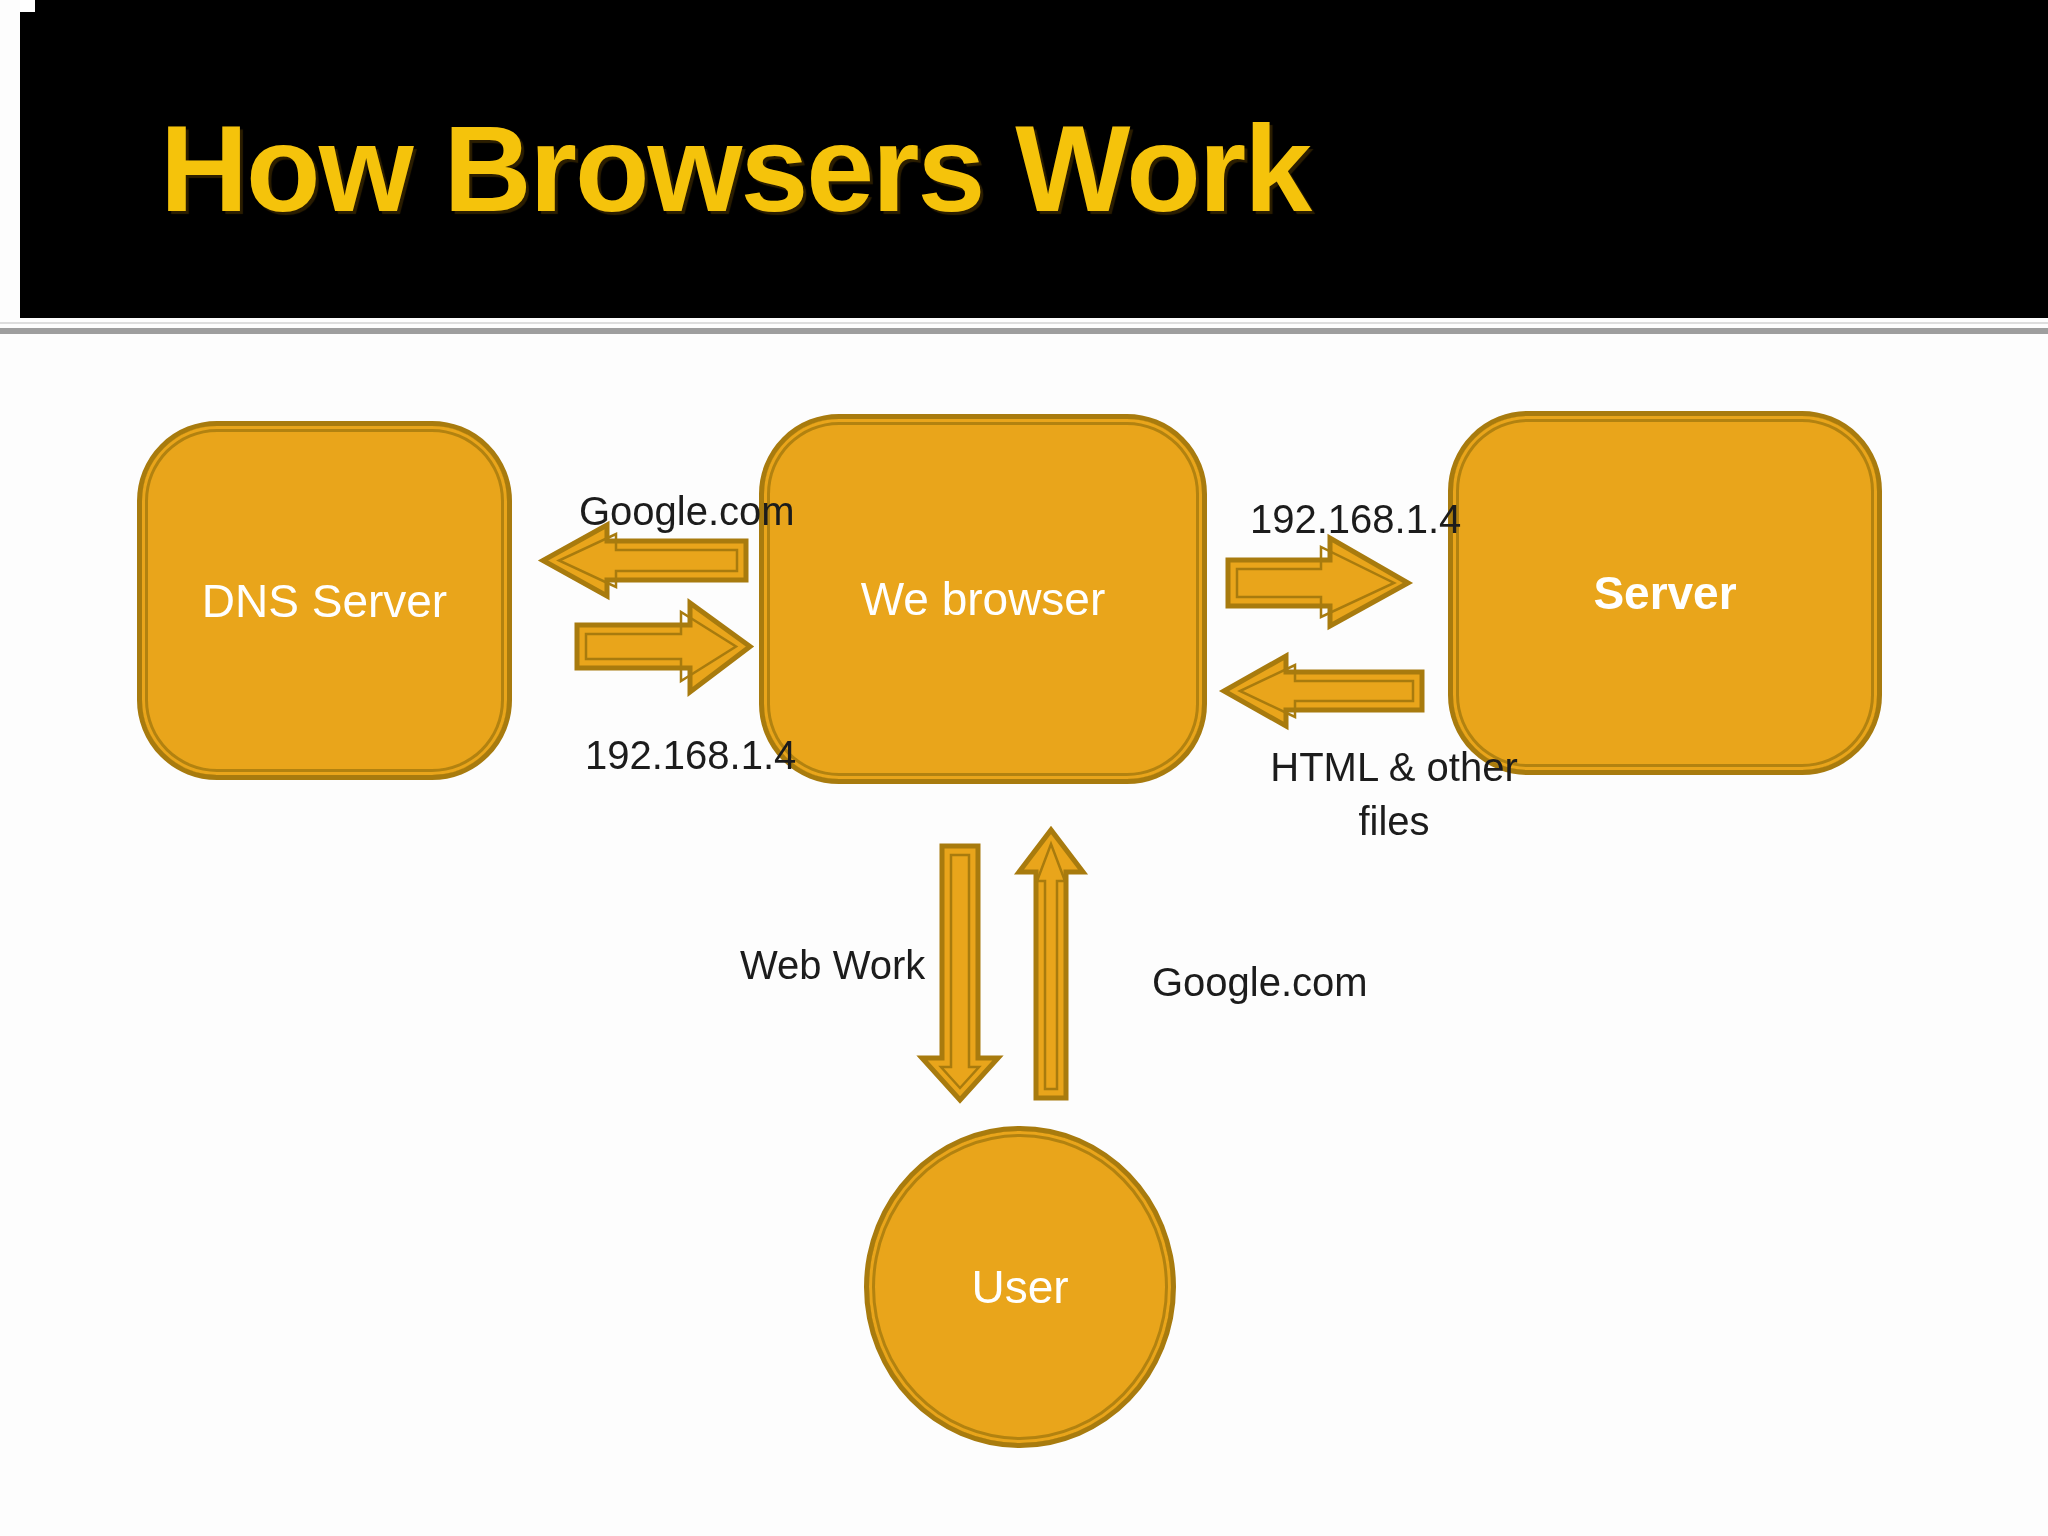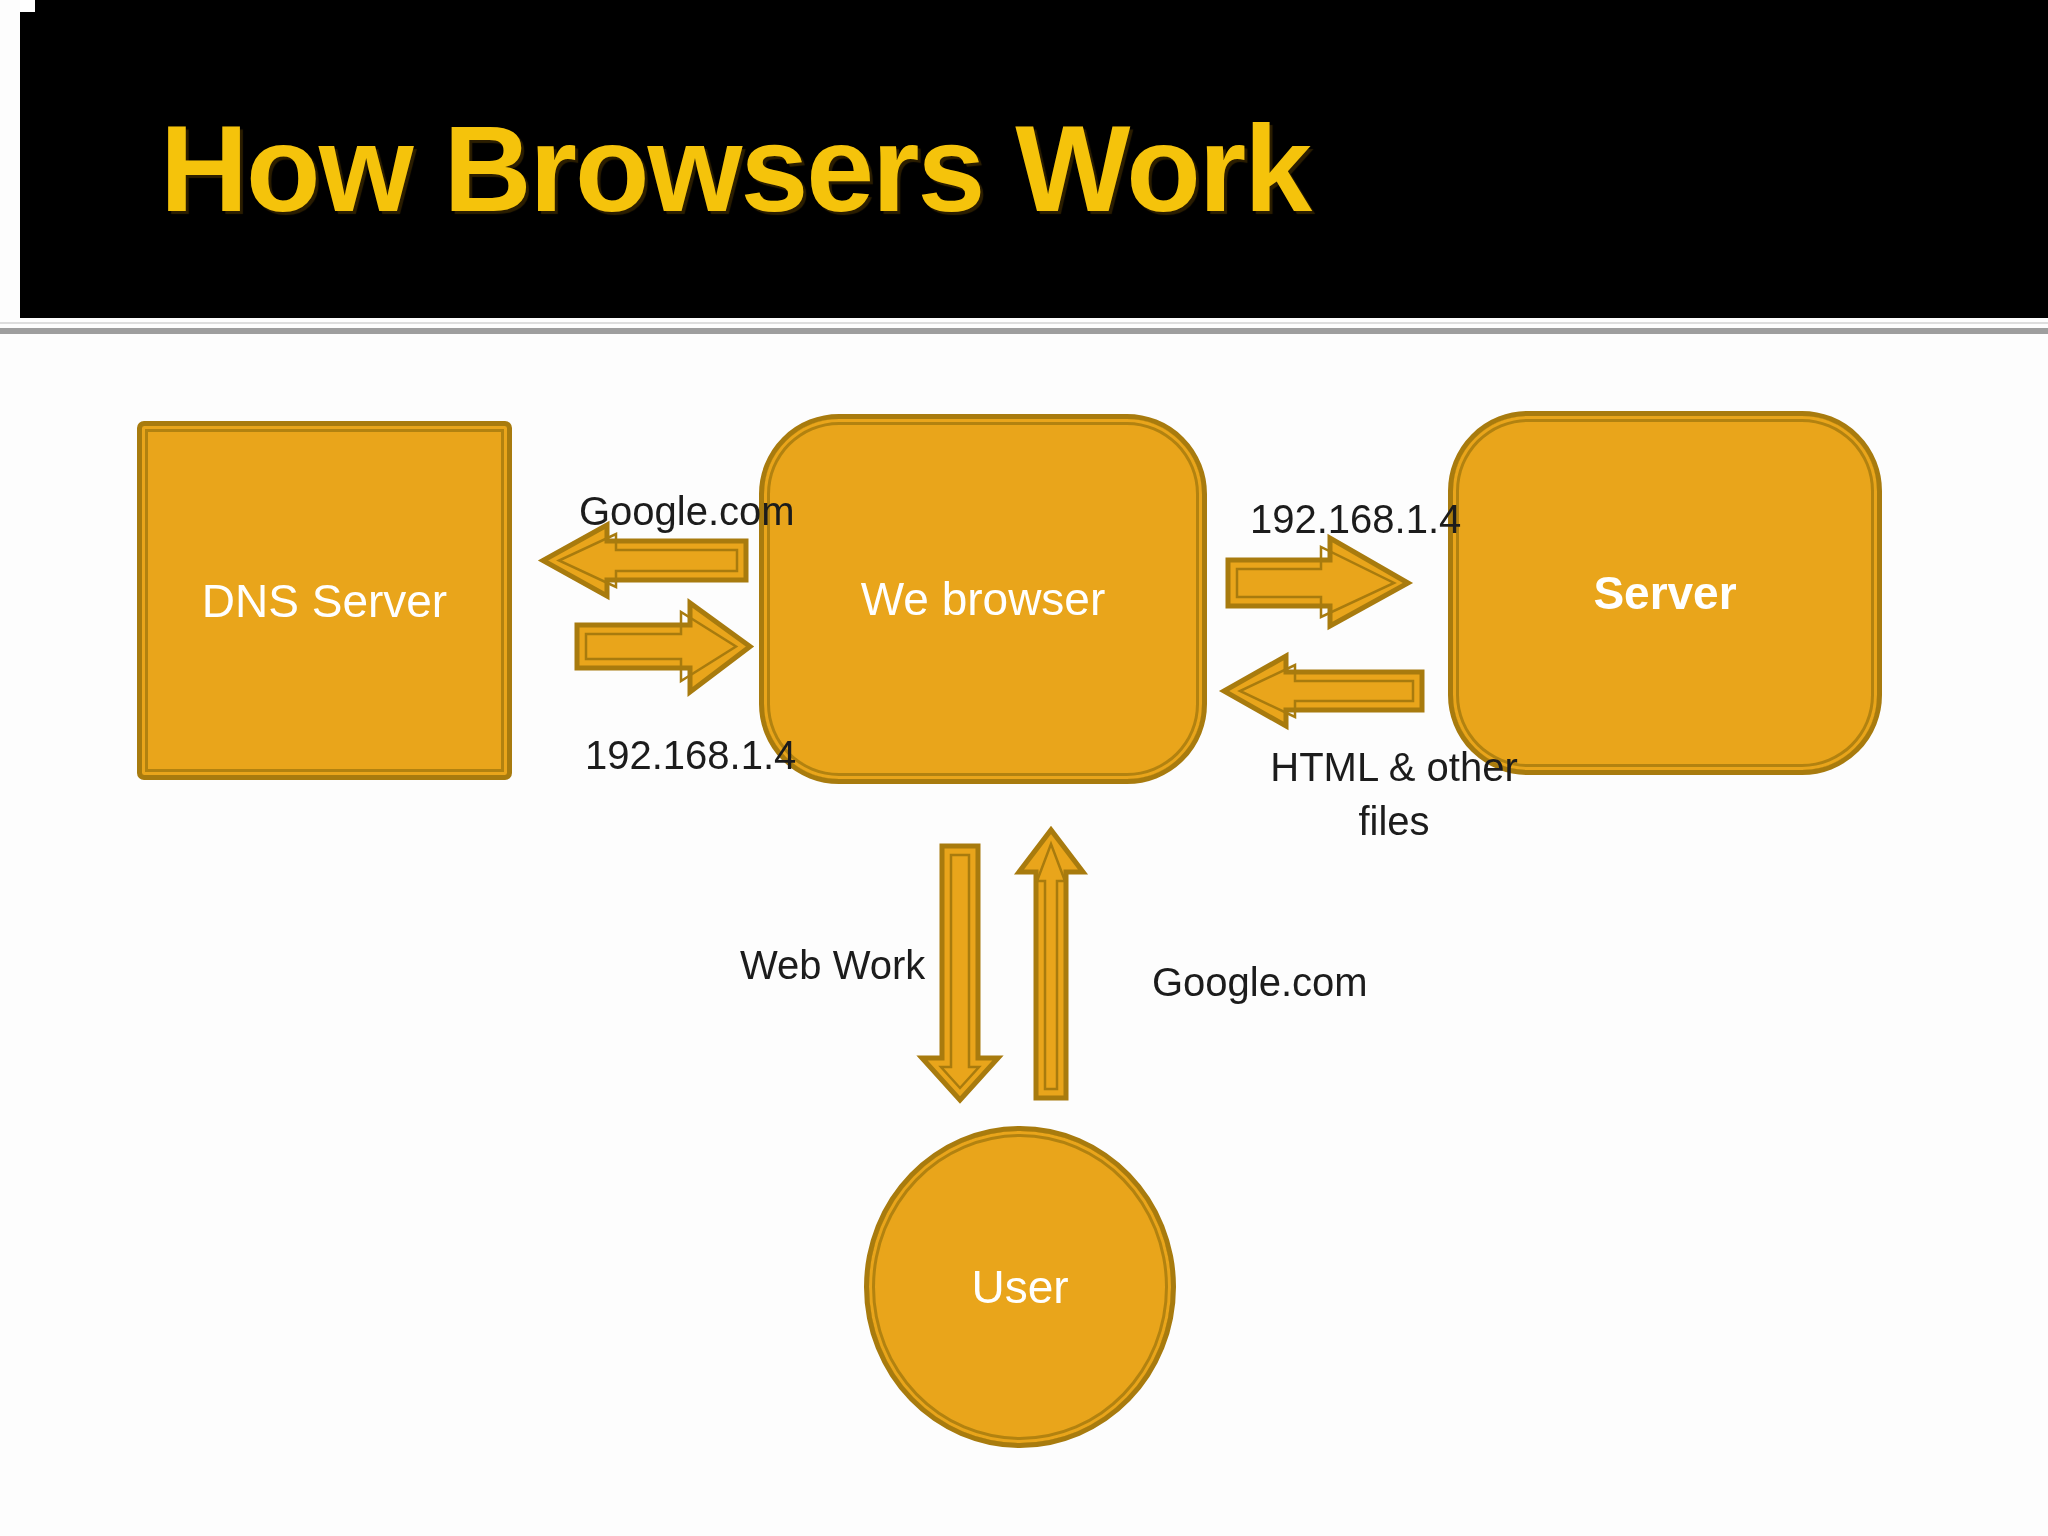--- a/index.html
+++ b/index.html
@@ -59,21 +59,21 @@
     align-items: center;
     justify-content: center;
     color: var(--node_text, #fff);
     font-size: 46px;
     line-height: 1;
     white-space: nowrap;
   }
   .node.rect { border-radius: 80px; }
   .node.ellipse { border-radius: 50%; }
 
-  #node-dns     { left: 137px;  top: 421px;  width: 375px; height: 359px; border-radius: 7px; }
+  #node-dns     { left: 137px;  top: 421px;  width: 375px; height: 359px; }
   #node-browser { left: 759px;  top: 414px;  width: 448px; height: 370px; }
   #node-server  { left: 1448px; top: 411px;  width: 434px; height: 364px; font-weight: bold; }
   #node-user    { left: 864px;  top: 1126px; width: 312px; height: 322px; text-align: right; }
 
   
   svg.arrow-layer {
     position: absolute; left: 0; top: 0;
     width: 2048px; height: 1536px;
     pointer-events: none;
   }

